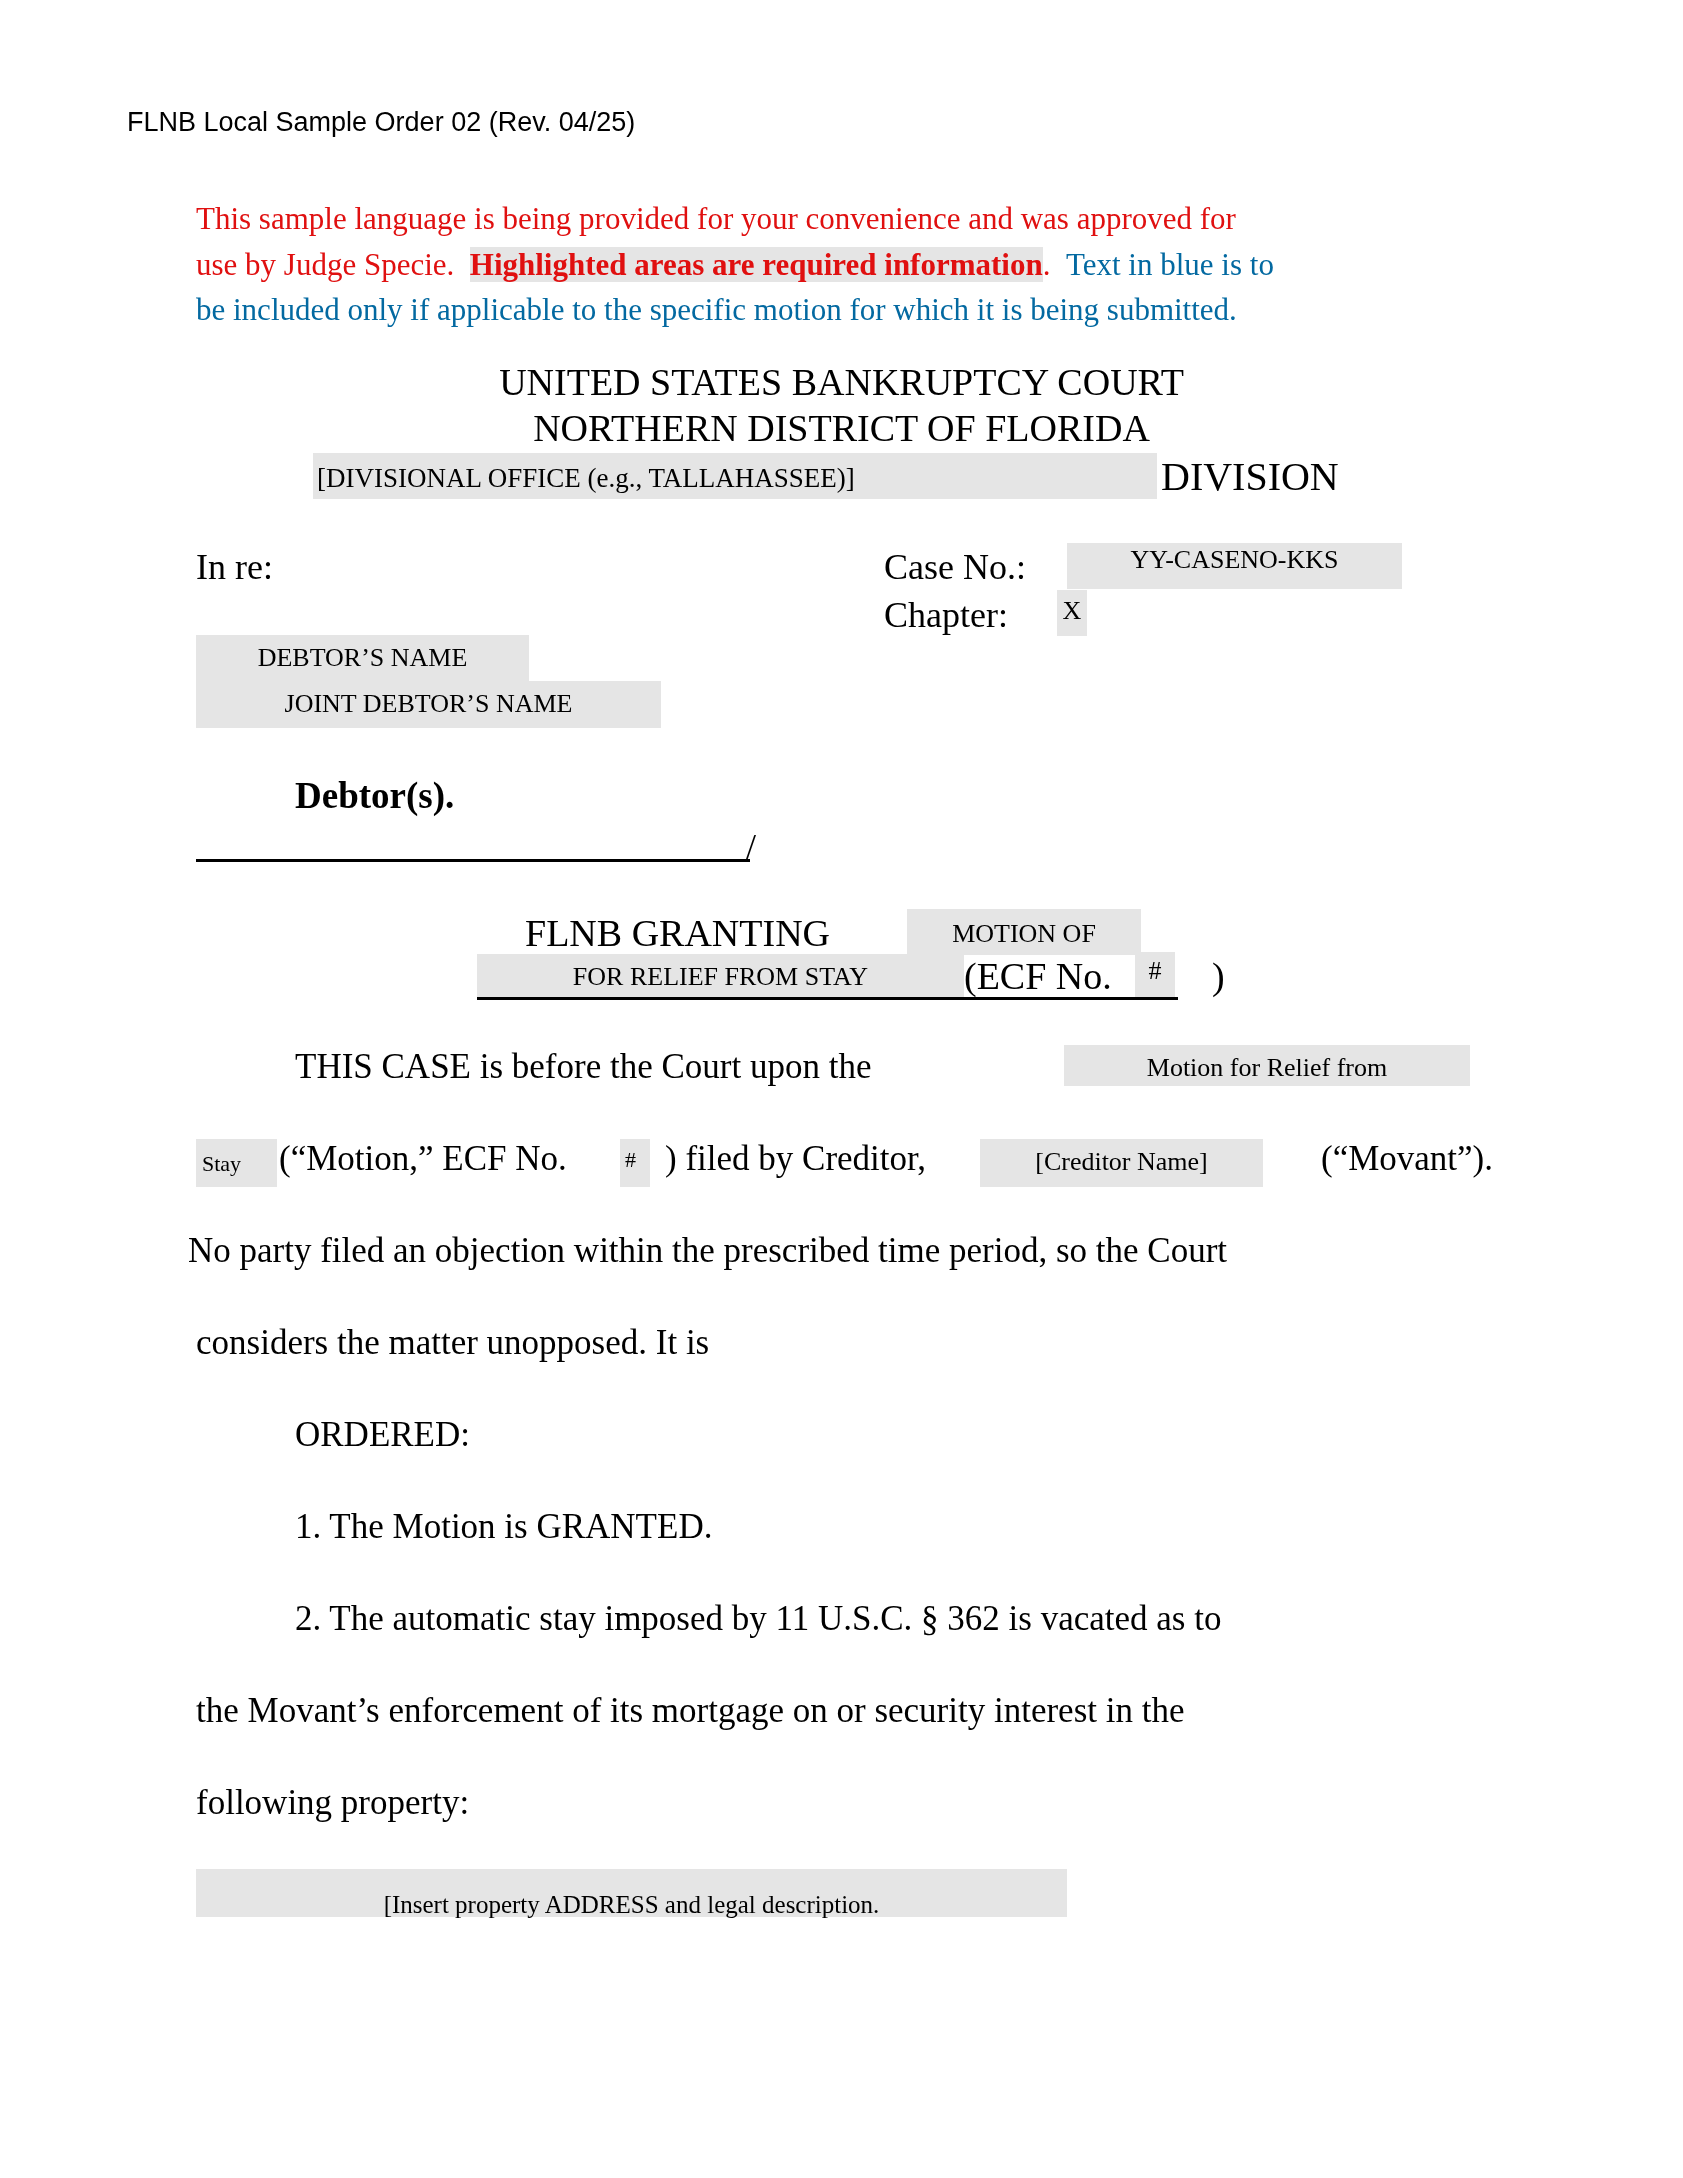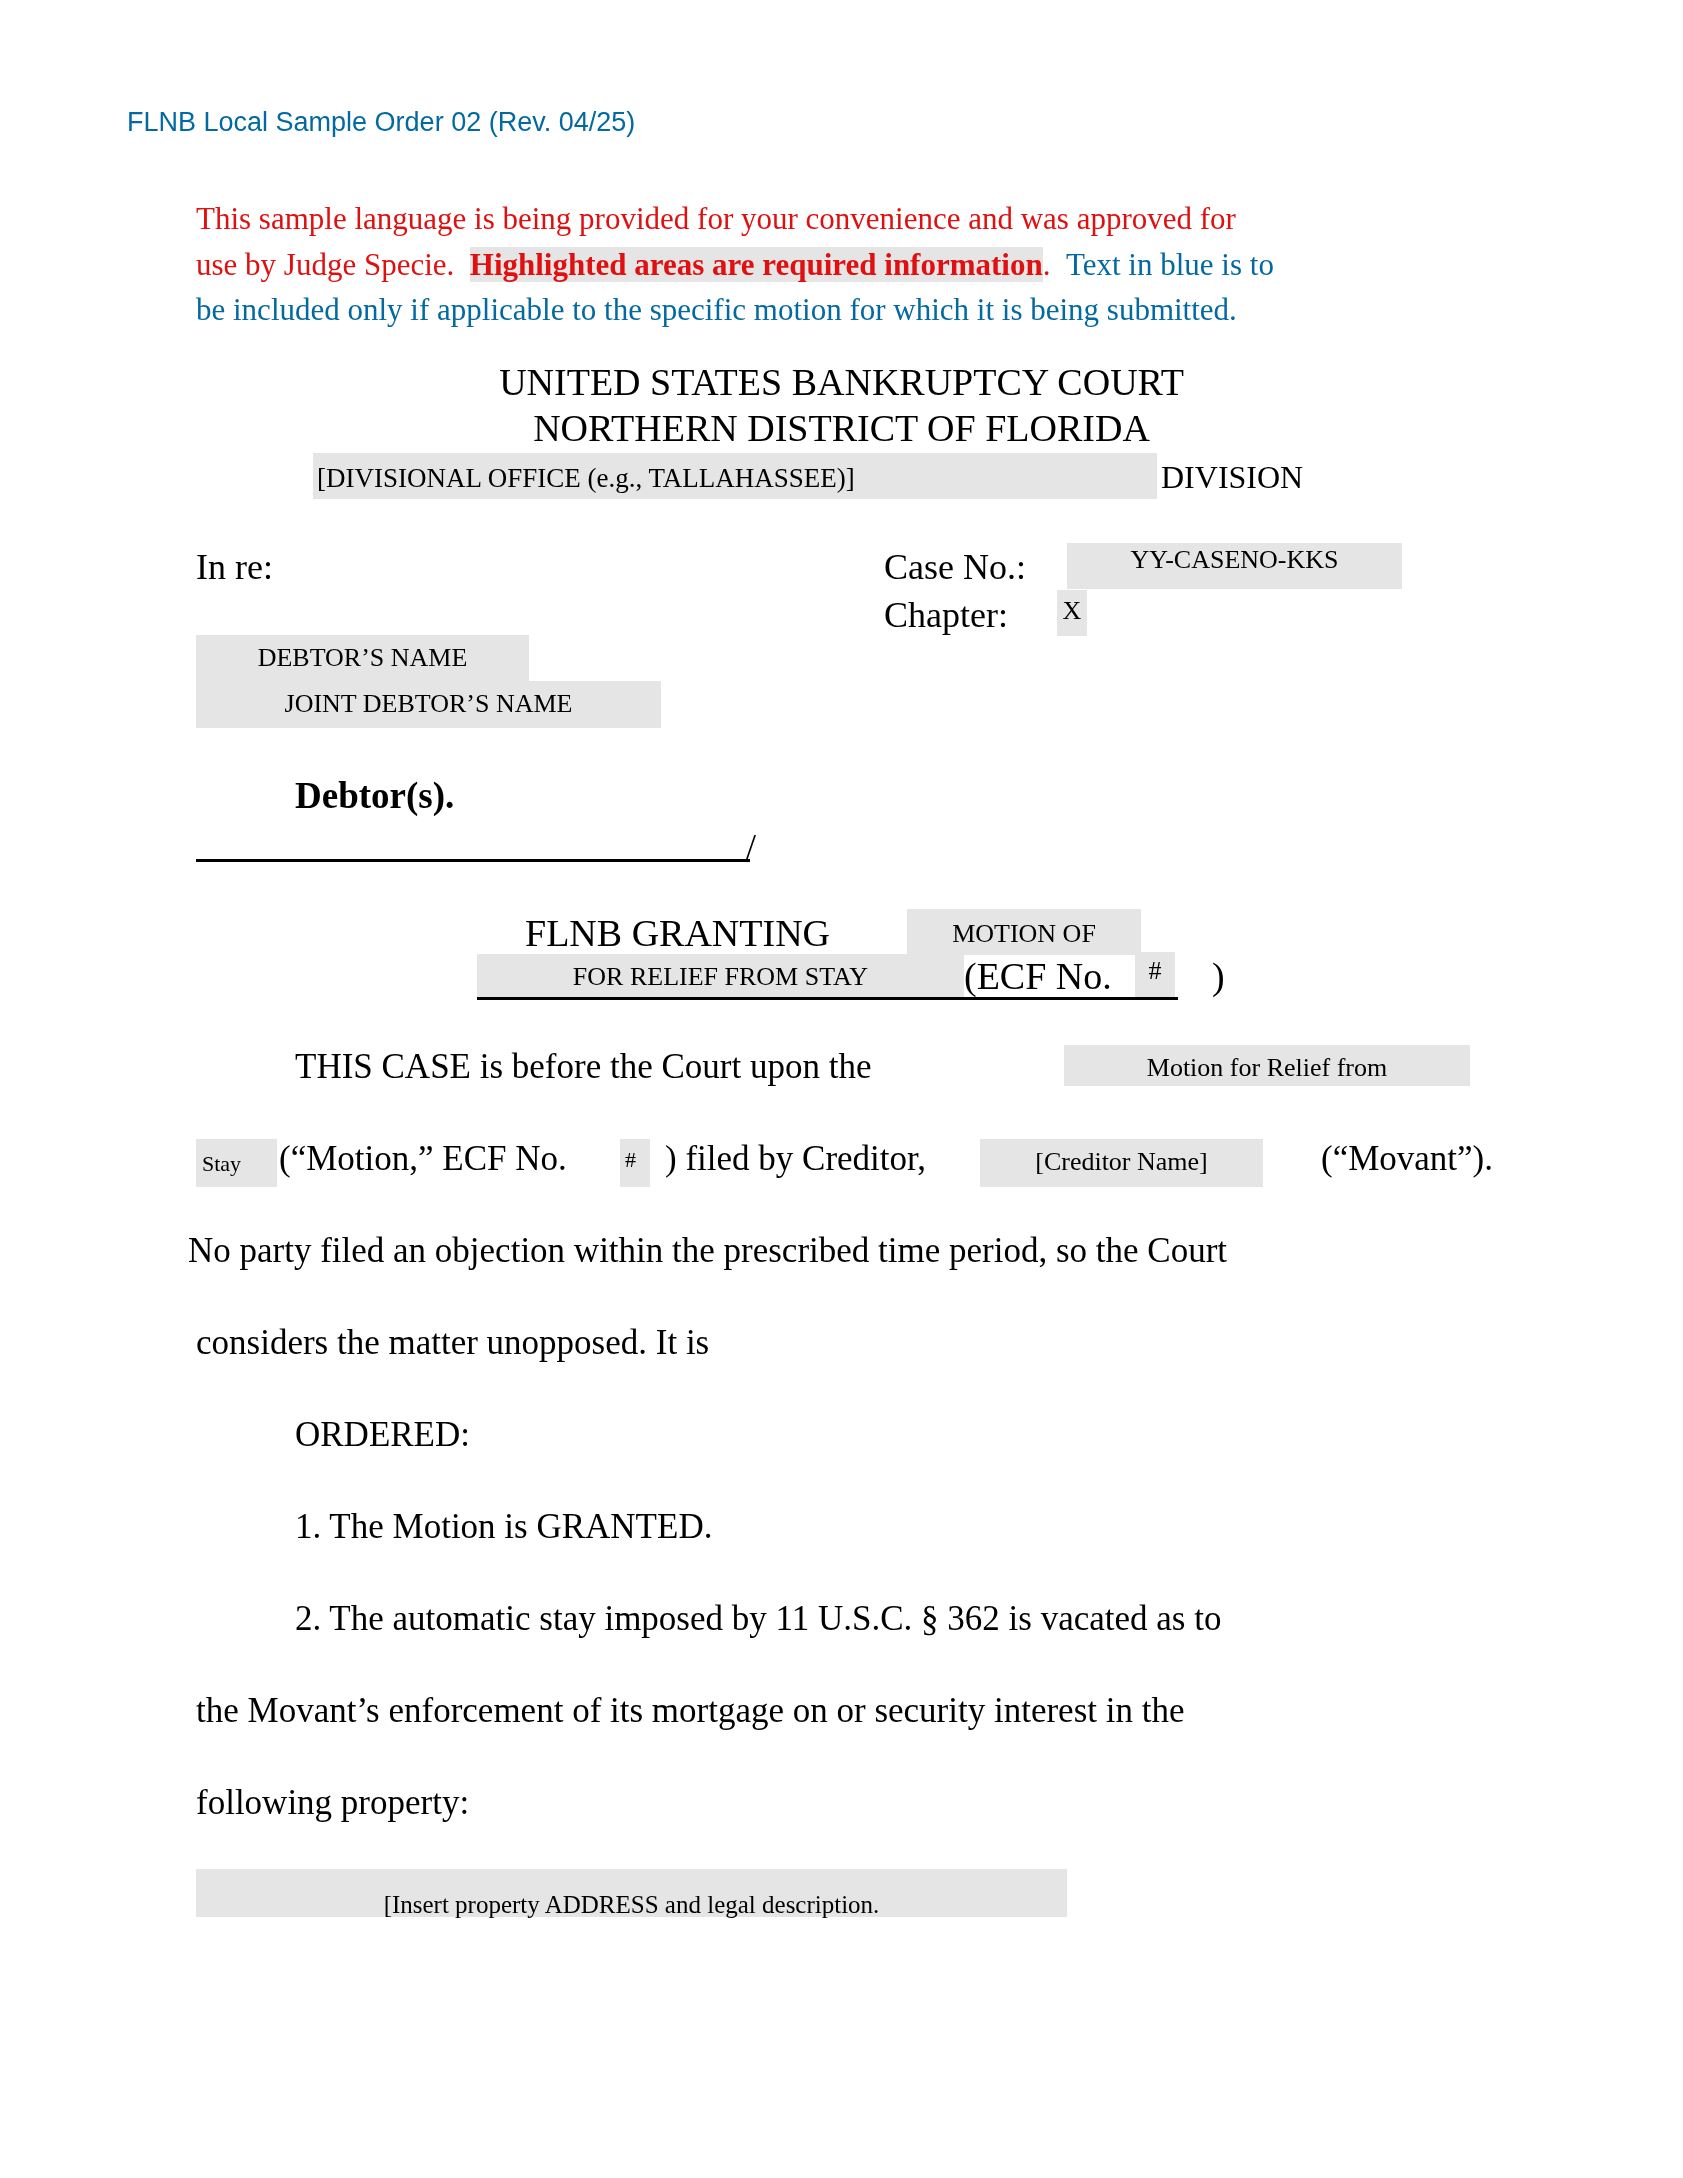--- a/index.html
+++ b/index.html
@@ -1,29 +1,29 @@
 <!DOCTYPE html>
 <html><head>
 <meta charset="utf-8">
 <style>
   html, body { margin: 0; padding: 0; background: #ffffff; }
   body { width: 1683px; height: 2178px; position: relative; overflow: hidden;
          font-family: "Liberation Serif", "DejaVu Serif", serif; color: #000; }
   .abs { position: absolute; white-space: nowrap; }
   .hl { background: #e5e5e5; }
   .header-ref { left: 127px; top: 107px; font-family: "Liberation Sans", "DejaVu Sans", sans-serif;
-                font-size: 27px; color: #0369a1; }
+                font-size: 27px; color: #000000; }
   .notice { left: 196px; font-size: 31px; line-height: 46px; }
   .red { color: #e01010; }
   .blue { color: #0369a1; }
   .notice .bold { font-weight: bold; }
   .court { left: 0; width: 1683px; text-align: center; font-size: 38px; letter-spacing: 0px; }
   .division-row { top: 453px; left: 313px; height: 46px; }
   .div-box { position: absolute; left: 0; top: 0; width: 844px; height: 46px; font-size: 27px; line-height: 51px; padding-left: 4px; box-sizing: border-box; }
-  .div-word { position: absolute; left: 848px; top: 0; font-size: 32px; line-height: 48px; }
+  .div-word { position: absolute; left: 848px; top: 0; font-size: 40px; line-height: 48px; }
   .label-big { font-size: 36px; }
   .ph { font-size: 26px; text-align: center; }
   .para { font-size: 35px; }
   .underline-bar { position: absolute; background: #000; height: 3px; }
 </style>
 </head>
 <body>
 
 <div class="abs header-ref">FLNB Local Sample Order 02 (Rev. 04/25)</div>
 

